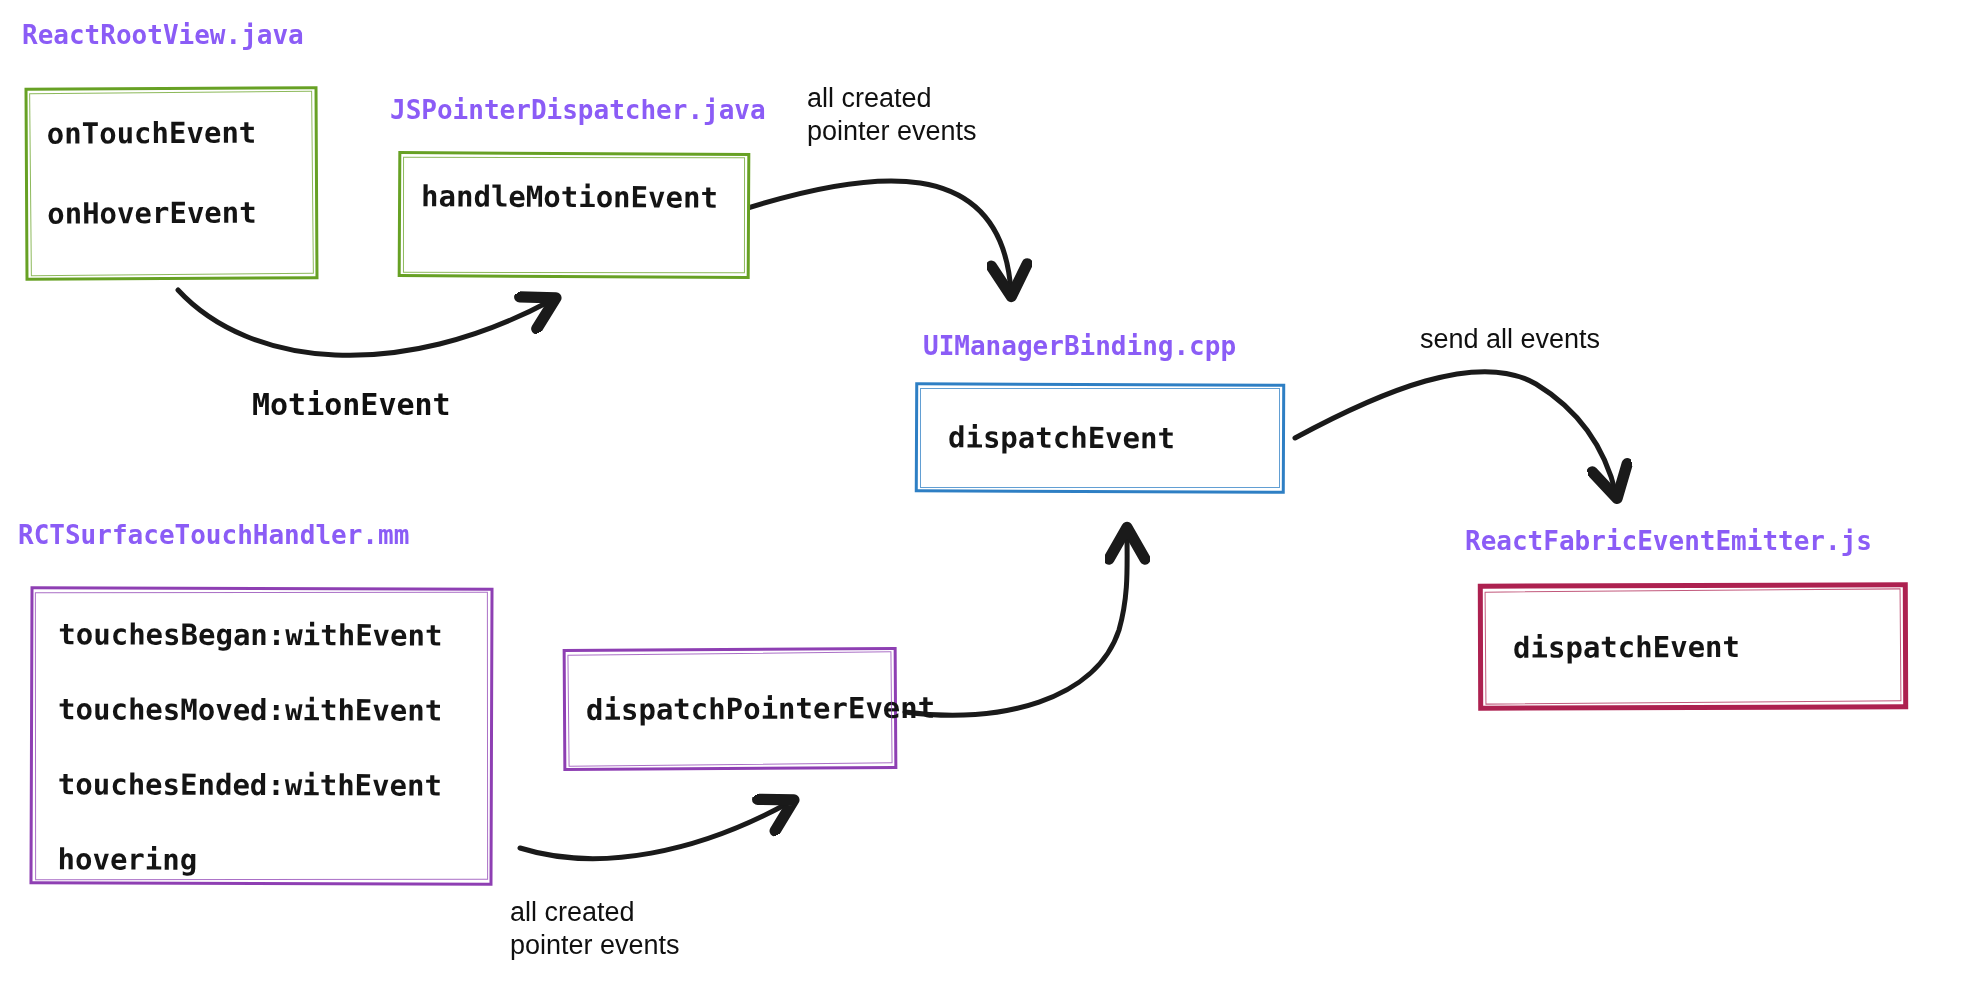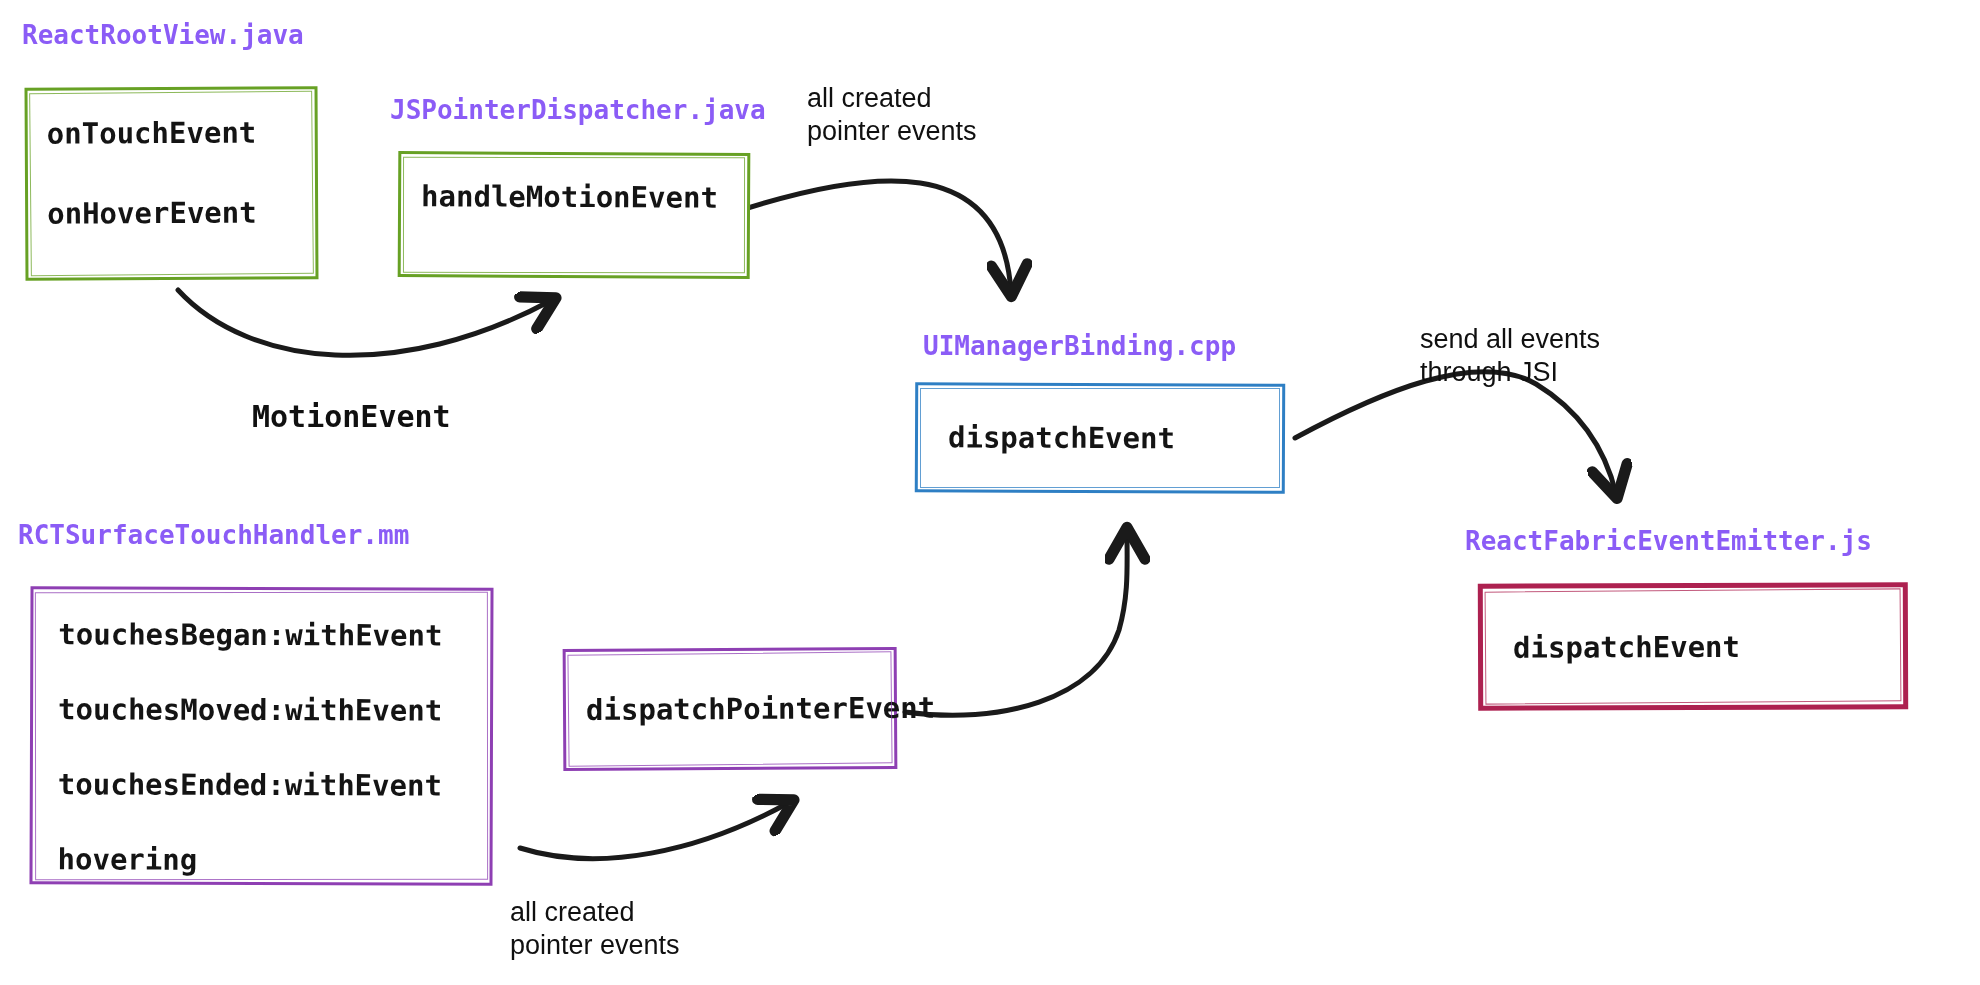--- a/index.html
+++ b/index.html
@@ -99,21 +99,20 @@
     line-height:33px;
     text-align:left;
     color:#101010;
     white-space:nowrap;
   }
   #label-motion-event{
     left:252px;top:390px;
     font-family:"DejaVu Sans Mono",monospace;
     font-weight:bold;font-size:30px;line-height:1;
     text-align:center;
-    margin-top:12px;
   }
   #label-pointer-events-top{left:807px;top:82px;width:300px;}
   #label-through-jsi{left:1420px;top:276px;width:300px;margin-top:47px;}
   #label-pointer-events-bottom{left:510px;top:896px;width:300px;}
 
   
   #arrows{
     position:absolute;left:0;top:0;width:1980px;height:985px;
     pointer-events:none;
   }
@@ -173,21 +172,20 @@
 
   <div class="annotation" id="label-motion-event">MotionEvent</div>
 
   <div class="annotation" id="label-pointer-events-top">
     <div>all created</div>
     <div>pointer events</div>
   </div>
 
   <div class="annotation" id="label-through-jsi">
     <div>send all events</div>
-    <div>through JSI</div>
   </div>
 
   <div class="annotation" id="label-pointer-events-bottom">
     <div>all created</div>
     <div>pointer events</div>
   </div>
 
 </div>
 
 </body></html>

